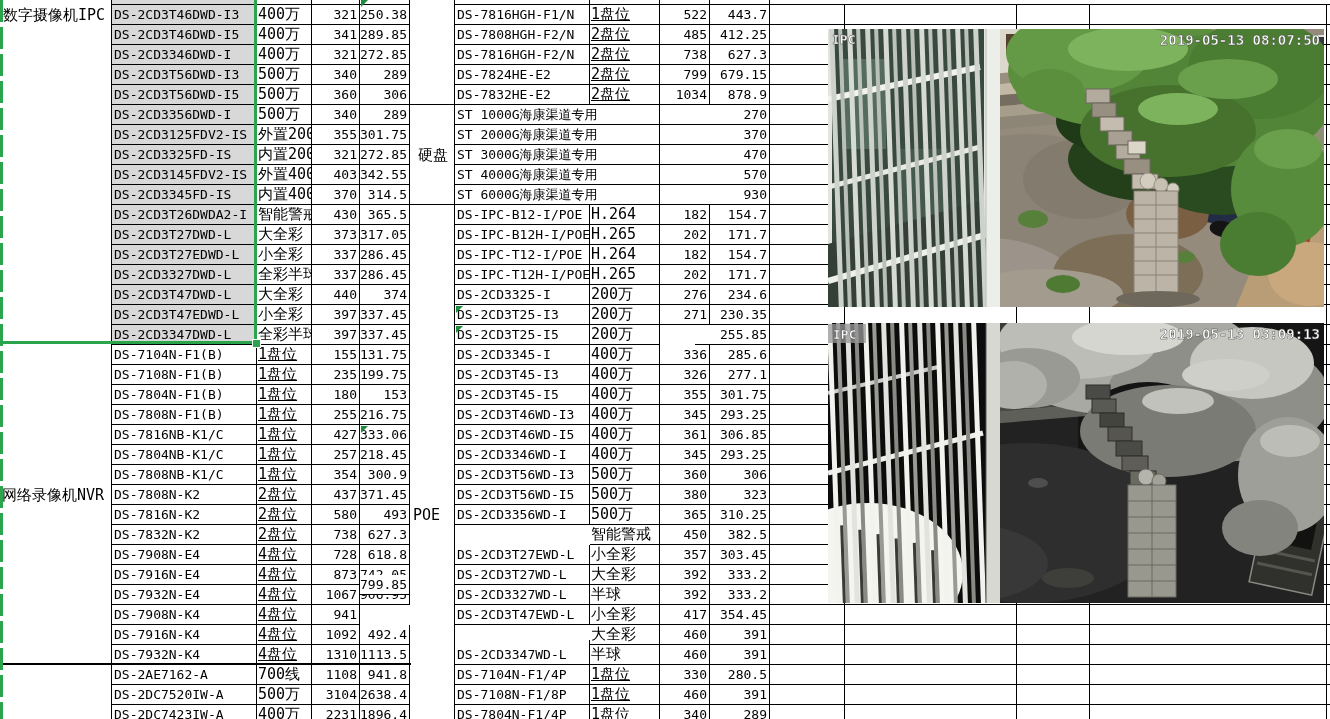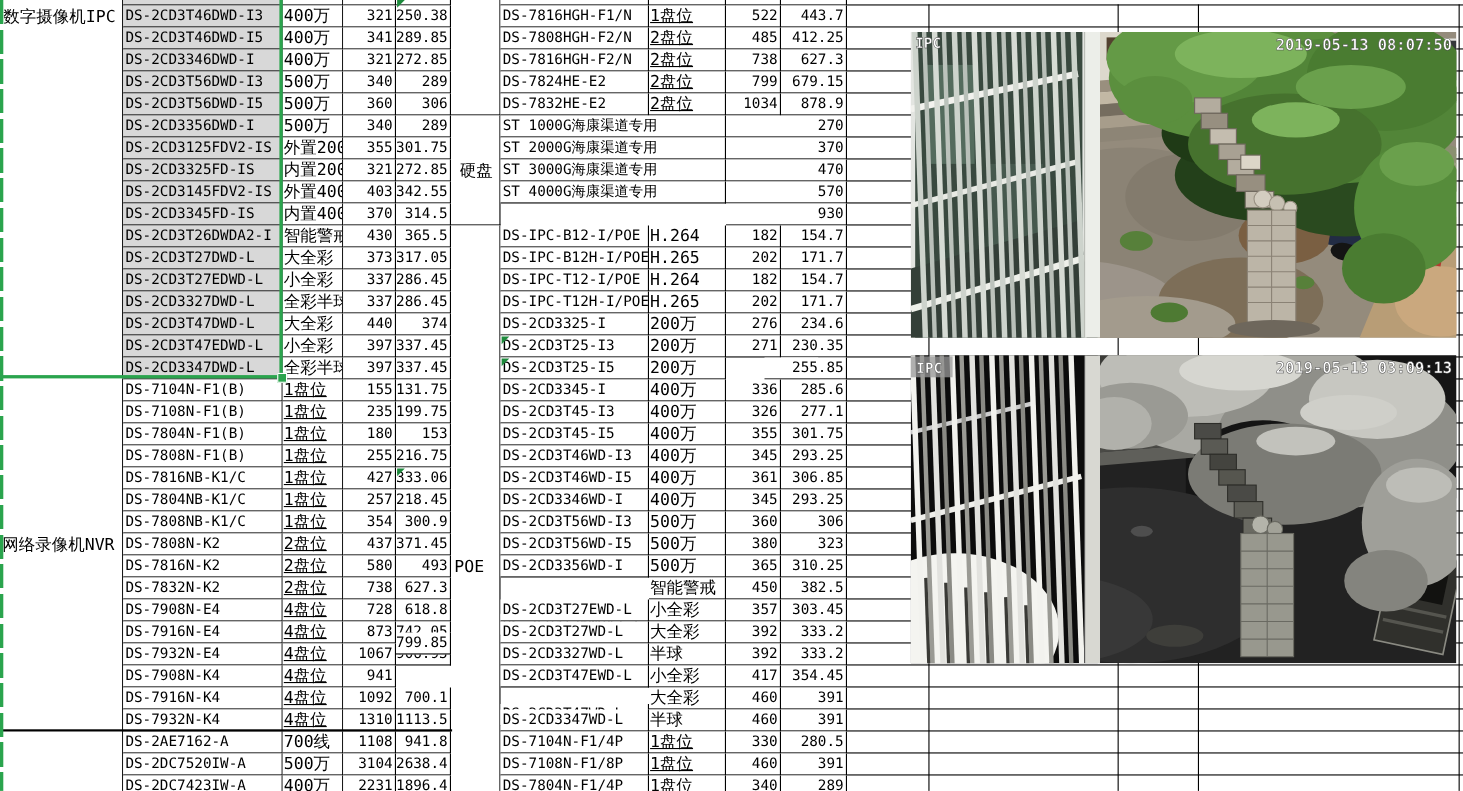--- a/index.html
+++ b/index.html
@@ -454,21 +454,21 @@
     <div class="c spec u" style="left: 257px; top: 585px; width: 55px; height: 20px;">4盘位</div>
     <div class="c num" style="left: 312px; top: 585px; width: 48px; height: 20px;">1067</div>
     <div class="c num" style="left: 360px; top: 585px; width: 50px; height: 20px;">906.95</div>
     <div class="c model" style="left: 112px; top: 605px; width: 145px; height: 20px;">DS-7908N-K4</div>
     <div class="c spec u" style="left: 257px; top: 605px; width: 55px; height: 20px;">4盘位</div>
     <div class="c num" style="left: 312px; top: 605px; width: 48px; height: 20px; text-align: right;">941</div>
     <div class="c num" style="left: 360px; top: 575px; width: 50px; height: 20px;">799.85</div>
     <div class="c model" style="left: 112px; top: 625px; width: 145px; height: 20px;">DS-7916N-K4</div>
     <div class="c spec u" style="left: 257px; top: 625px; width: 55px; height: 20px;">4盘位</div>
     <div class="c num" style="left: 312px; top: 625px; width: 48px; height: 20px;">1092</div>
-    <div class="c num" style="left: 360px; top: 625px; width: 50px; height: 20px;">700.1</div>
+    <div class="c num" style="left: 360px; top: 625px; width: 50px; height: 20px;">492.4</div>
     <div class="c model" style="left: 112px; top: 645px; width: 145px; height: 20px;">DS-7932N-K4</div>
     <div class="c spec u" style="left: 257px; top: 645px; width: 55px; height: 20px;">4盘位</div>
     <div class="c num" style="left: 312px; top: 645px; width: 48px; height: 20px;">1310</div>
     <div class="c num" style="left: 360px; top: 645px; width: 50px; height: 20px;">1113.5</div>
     <div class="c model" style="left: 112px; top: 665px; width: 145px; height: 20px;">DS-2AE7162-A</div>
     <div class="c spec" style="left: 257px; top: 665px; width: 55px; height: 20px;">700线</div>
     <div class="c num" style="left: 312px; top: 665px; width: 48px; height: 20px;">1108</div>
     <div class="c num" style="left: 360px; top: 665px; width: 50px; height: 20px;">941.8</div>
     <div class="c model" style="left: 112px; top: 685px; width: 145px; height: 20px;">DS-2DC7520IW-A</div>
     <div class="c spec" style="left: 257px; top: 685px; width: 55px; height: 20px;">500万</div>
@@ -499,20 +499,21 @@
     <div class="c num" style="left: 660px; top: 85px; width: 50px; height: 20px;">1034</div>
     <div class="c num" style="left: 710px; top: 85px; width: 60px; height: 20px;">878.9</div>
     <div class="c model" style="left: 455px; top: 105px; width: 205px; height: 20px;">ST 1000G海康渠道专用</div>
     <div class="c num" style="left: 660px; top: 105px; width: 110px; height: 20px;">270</div>
     <div class="c model" style="left: 455px; top: 125px; width: 205px; height: 20px;">ST 2000G海康渠道专用</div>
     <div class="c num" style="left: 660px; top: 125px; width: 110px; height: 20px;">370</div>
     <div class="c model" style="left: 455px; top: 145px; width: 205px; height: 20px;">ST 3000G海康渠道专用</div>
     <div class="c num" style="left: 660px; top: 145px; width: 110px; height: 20px;">470</div>
     <div class="c model" style="left: 455px; top: 165px; width: 205px; height: 20px;">ST 4000G海康渠道专用</div>
     <div class="c num" style="left: 660px; top: 165px; width: 110px; height: 20px;">570</div>
+    <div class="c model" style="left: 455px; top: 185px; width: 205px; height: 20px;">ST 6000G海康渠道专用</div>
     <div class="c num" style="left: 660px; top: 185px; width: 110px; height: 20px;">930</div>
     <div class="c model" style="left: 455px; top: 205px; width: 135px; height: 20px;">DS-IPC-B12-I/POE</div>
     <div class="c spec" style="left: 590px; top: 205px; width: 70px; height: 20px;">H.264</div>
     <div class="c num" style="left: 660px; top: 205px; width: 50px; height: 20px;">182</div>
     <div class="c num" style="left: 710px; top: 205px; width: 60px; height: 20px;">154.7</div>
     <div class="c model" style="left: 455px; top: 225px; width: 135px; height: 20px;">DS-IPC-B12H-I/POE</div>
     <div class="c spec" style="left: 590px; top: 225px; width: 70px; height: 20px;">H.265</div>
     <div class="c num" style="left: 660px; top: 225px; width: 50px; height: 20px;">202</div>
     <div class="c num" style="left: 710px; top: 225px; width: 60px; height: 20px;">171.7</div>
     <div class="c model" style="left: 455px; top: 245px; width: 135px; height: 20px;">DS-IPC-T12-I/POE</div>

